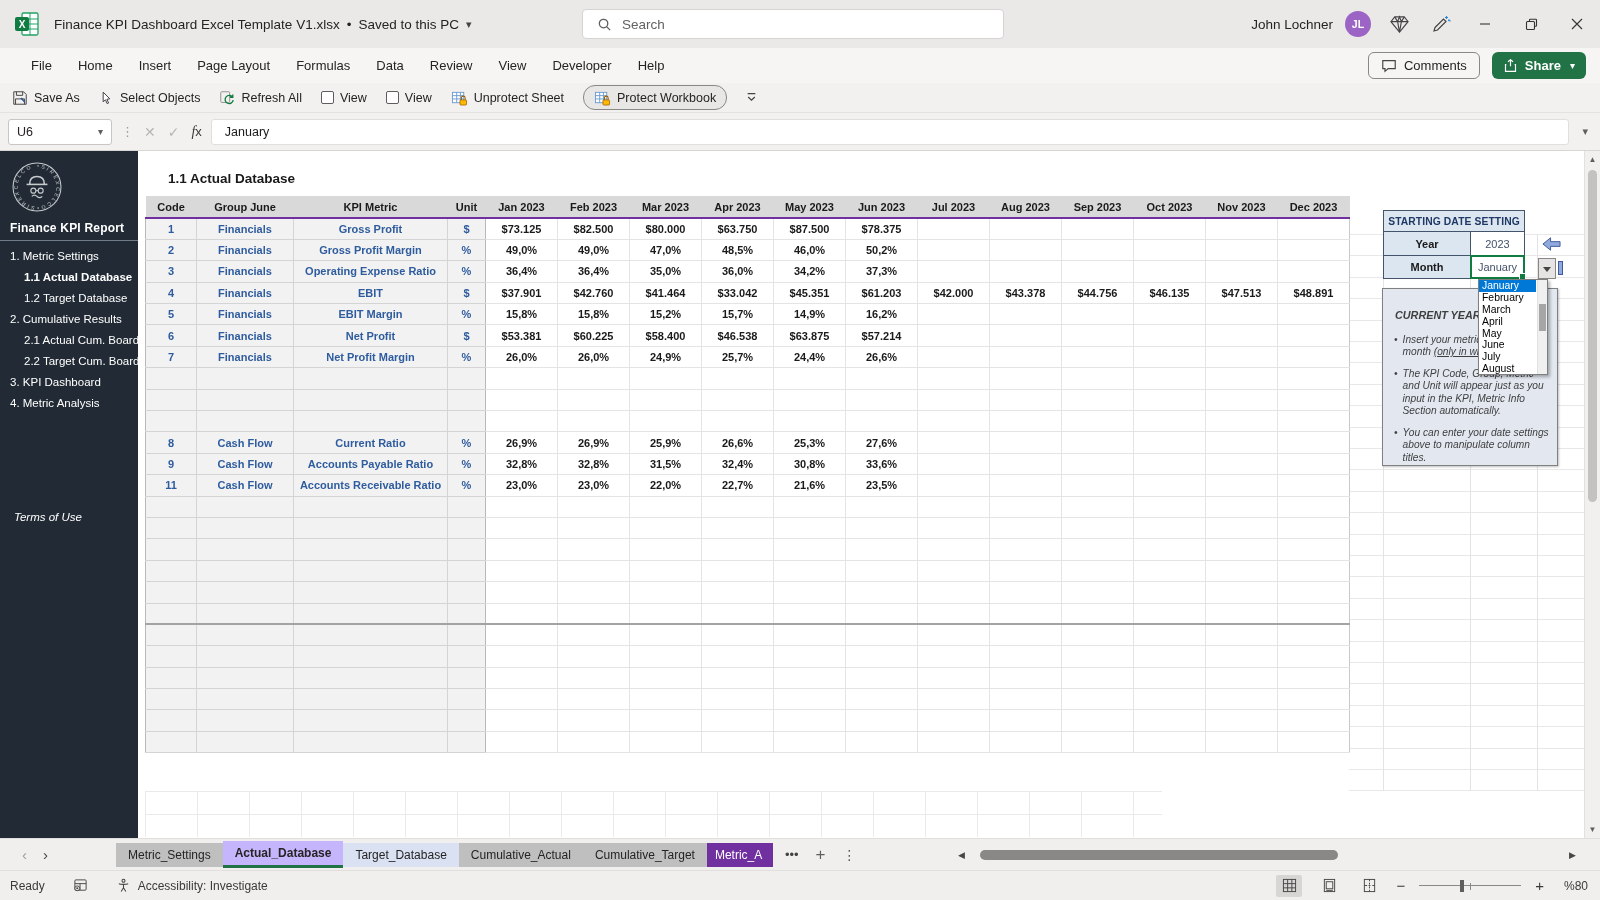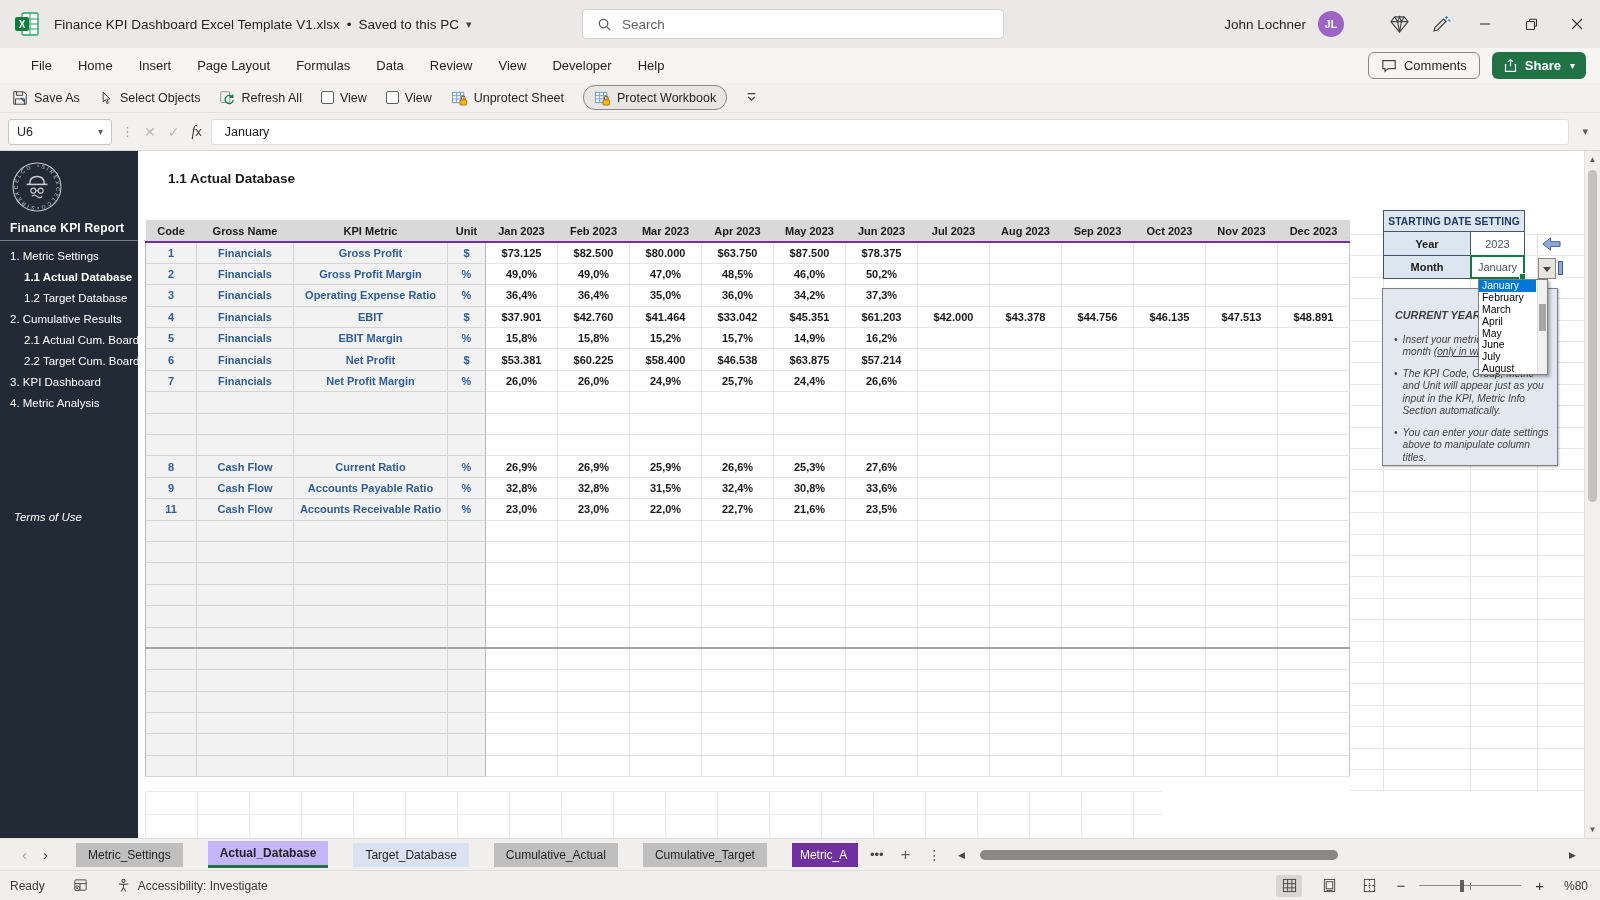--- a/index.html
+++ b/index.html
@@ -8,21 +8,21 @@
   svg{display:block}
 
   
   .titlebar{height:48px;background:#EBE9E8;display:flex;align-items:center;position:relative}
   .tb-left{display:flex;align-items:center;gap:14px;padding-left:14px}
   .file-info{display:flex;align-items:center;gap:7px;font-size:13.5px;color:#252423}
   .file-chev{font-size:11px;color:#444}
   .search-box{position:absolute;left:582px;top:9px;width:422px;height:30px;background:#fff;border:1px solid #D6D4D2;border-radius:4px;display:flex;align-items:center;gap:10px;padding-left:14px;color:#616161;font-size:13.5px}
   .tb-right{margin-left:auto;display:flex;align-items:center;height:100%}
   .user-name{font-size:13.5px;margin-right:12px}
-  .avatar{width:26px;height:26px;border-radius:50%;background:#9C64C4;color:#fff;font-size:10.5px;font-weight:bold;display:flex;align-items:center;justify-content:center;margin-right:34px}
+  .avatar{width:26px;height:26px;border-radius:50%;background:#9C64C4;color:#fff;font-size:10.5px;font-weight:bold;display:flex;align-items:center;justify-content:center;margin-right:7px}
   .tb-icon{width:42px;height:48px;display:flex;align-items:center;justify-content:center}
   .win-btn{width:46px;height:48px;display:flex;align-items:center;justify-content:center}
 
   
   .menubar{height:35px;background:#F7F5F4;display:flex;align-items:center;position:relative;padding-left:18px}
   .menu-items{display:flex;align-items:center}
   .menu-item{padding:0 13px;font-size:13px;color:#252423;white-space:nowrap}
   .mb-right{position:absolute;right:14px;top:4px;display:flex;gap:12px;align-items:center}
   .comments-btn{height:27px;border:1px solid #8A8886;border-radius:6px;background:transparent;display:flex;align-items:center;gap:7px;padding:0 12px;font-size:13px;color:#252423}
   .share-btn{height:27px;background:#217346;border-radius:6px;color:#fff;display:flex;align-items:center;gap:7px;padding:0 11px;font-size:13px;font-weight:bold}
@@ -56,21 +56,21 @@
   .sb-nav{position:absolute;left:0;top:95px;width:138px}
   .nav-item{font-size:11.5px;line-height:21px;padding-left:10px;color:#fff;white-space:nowrap}
   .nav-item.indent{padding-left:24px}
   .nav-item.active{font-weight:bold}
   .sb-footer{position:absolute;left:14px;top:360px;font-style:italic;font-size:11.5px}
 
   .sheet{position:absolute;left:138px;top:0;width:1462px;height:687px;background:#fff}
   .sheet-title{position:absolute;left:30px;top:20px;font-size:13.5px;font-weight:bold;color:#1a1a1a}
 
   
-  .kpi-wrap{position:absolute;left:7px;top:69px;width:1204px;z-index:1}
+  .kpi-wrap{position:absolute;left:7px;top:45px;width:1204px;z-index:1}
   table.kpi{border-collapse:collapse;table-layout:fixed;width:1204px}
   .kpi th{height:22px;background:#D9D9D9;font-size:11px;font-weight:bold;color:#1a1a1a;border-bottom:2px solid #7030A0;white-space:nowrap;overflow:hidden}
   .kpi td{height:21.4px;font-size:11px;text-align:center;overflow:hidden;white-space:nowrap;padding:0}
   .kpi td.lbl{background:#F2F2F2;border:1px solid #D4D4D4;color:#2E5C9E;font-weight:bold}
   .kpi td.c0{border-left:1px solid #B9B9B9}
   .kpi td.c3{border-right:1px solid #B9B9B9}
   .kpi td.val{border:1px solid #E4E4E4;color:#1a1a1a;font-weight:bold;background:#fff}
   .kpi td.val.normal{font-weight:normal}
   .kpi td.m11{border-right:1px solid #C9C9C9}
   .kpi tr.frame-end td{border-bottom:2px solid #A3A3A3}
@@ -112,21 +112,21 @@
   
   .vscroll{position:absolute;left:1446px;top:0;width:16px;height:687px;background:#F1F0EF;border-left:1px solid #E3E1DF;z-index:6}
   .vs-arrow{position:absolute;left:0;width:100%;text-align:center;font-size:8px;color:#605E5C}
   .vs-up{top:4px}.vs-down{bottom:4px}
   .vs-thumb{position:absolute;left:3px;top:19px;width:9px;height:332px;background:#C4C2C0;border-radius:5px}
 
   
   .tabbar{height:32px;background:#F1EFED;border-top:1px solid #E1DFDD;display:flex;align-items:center;position:relative}
   .tab-nav{display:flex;gap:16px;padding-left:22px;font-size:15px;line-height:1}
   .tab-nav .prev{color:#A2A09E}.tab-nav .next{color:#484644}
-  .sheet-tabs{display:flex;gap:25px;margin-left:28px;align-items:center}
+  .sheet-tabs{display:flex;margin-left:68px;align-items:center}
   .stab{height:24px;display:flex;align-items:center;padding:0 12px;font-size:12px;color:#252423;white-space:nowrap}
   .stab.gray{background:#BFBFBF}
   .stab.lavender{background:#D9E1F2}
   .stab.purple{background:#7030A0;color:#fff;width:66px;overflow:hidden;padding:0 0 0 8px}
   .stab.active{background:#c4b5fd;font-weight:bold;height:27px;border-bottom:3px solid #217346}
   .tab-extra{display:flex;gap:17px;align-items:center;margin-left:12px;color:#444;font-size:13px}
   .hscroll{position:absolute;left:958px;top:10px;width:618px;height:12px;display:flex;align-items:center;gap:5px;color:#484644;font-size:9px}
   .hs-track{position:relative;flex:1;height:10px}
   .hs-thumb{position:absolute;left:10px;top:0;width:358px;height:10px;background:#8A8886;border-radius:5px}
 
@@ -387,21 +387,21 @@
             <col style="width:72px">
             <col style="width:72px">
           <col style="width:72px">
             <col style="width:72px">
             <col style="width:72px">
             <col style="width:72px">
         </colgroup>
         <thead>
             <tr>
               <th>Code</th>
-              <th>Gross Name</th>
+              <th>Group June</th>
               <th>KPI Metric</th>
               <th>Unit</th>
               <th>Jan 2023</th>
               <th>Feb 2023</th>
               <th>Mar 2023</th>
               <th>Apr 2023</th>
               <th>May 2023</th>
               <th>Jun 2023</th>
               <th>Jul 2023</th>
               <th>Aug 2023</th>

